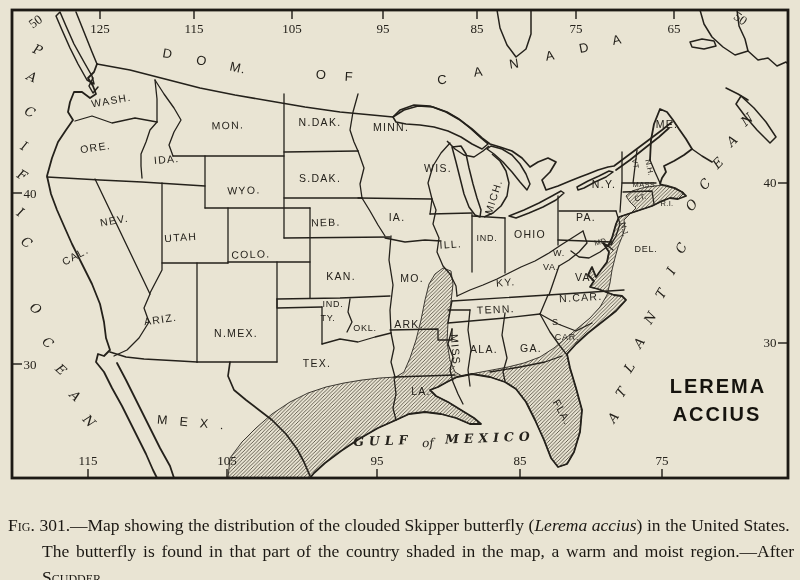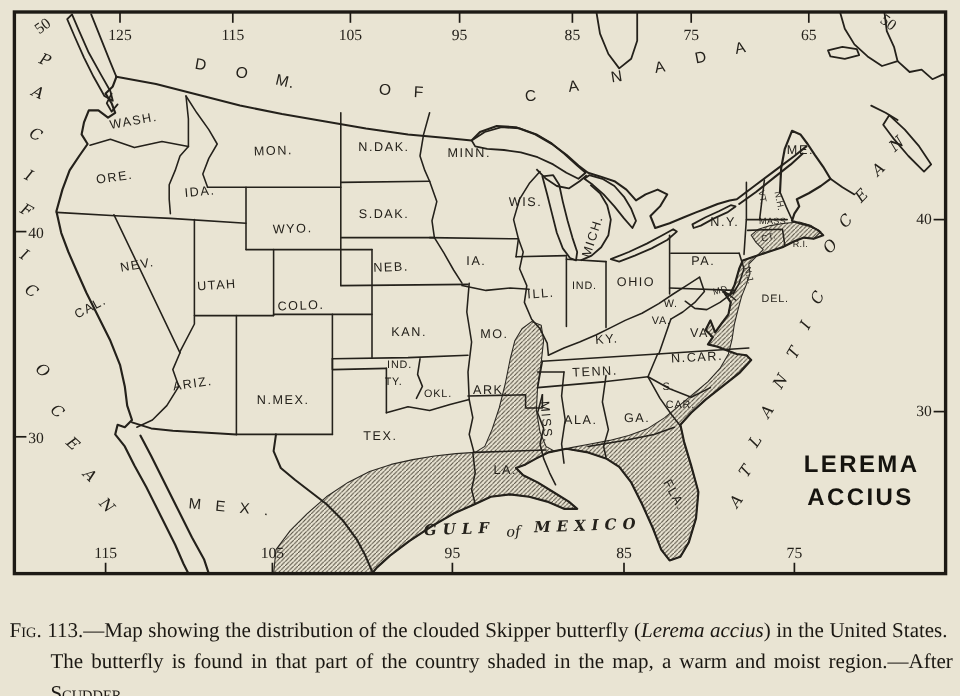--- a/index.html
+++ b/index.html
@@ -289,14 +289,14 @@
           <text transform="translate(196 427) rotate(5)" class="l-mex" letter-spacing="12">MEX.</text>
           <text transform="translate(383 445) rotate(-2)" class="l-gulf" letter-spacing="5">GULF</text>
           <text transform="translate(428 447) rotate(-2)" class="l-gulfof">of</text>
           <text transform="translate(490 442) rotate(-2)" class="l-gulf" letter-spacing="5">MEXICO</text>
           <text transform="translate(718 393)" class="l-species">LEREMA</text>
           <text transform="translate(717 421)" class="l-species">ACCIUS</text>
         </g>
     </svg>
   </div>
 
-  <p class="caption"><span class="sc">Fig. 113.</span><span>—</span><span>Map showing the distribution of the clouded Skipper butterfly (</span><i>Lerema accius</i><span>) in the United States.&nbsp; The butterfly is found in that part of the country shaded in the map, a warm and moist region.—After </span><span class="sc">Scudder</span><span>.</span></p>
+  <p class="caption"><span class="sc">Fig. 301.</span><span>—</span><span>Map showing the distribution of the clouded Skipper butterfly (</span><i>Lerema accius</i><span>) in the United States.&nbsp; The butterfly is found in that part of the country shaded in the map, a warm and moist region.—After </span><span class="sc">Scudder</span><span>.</span></p>
 </div>
 
 </body></html>

